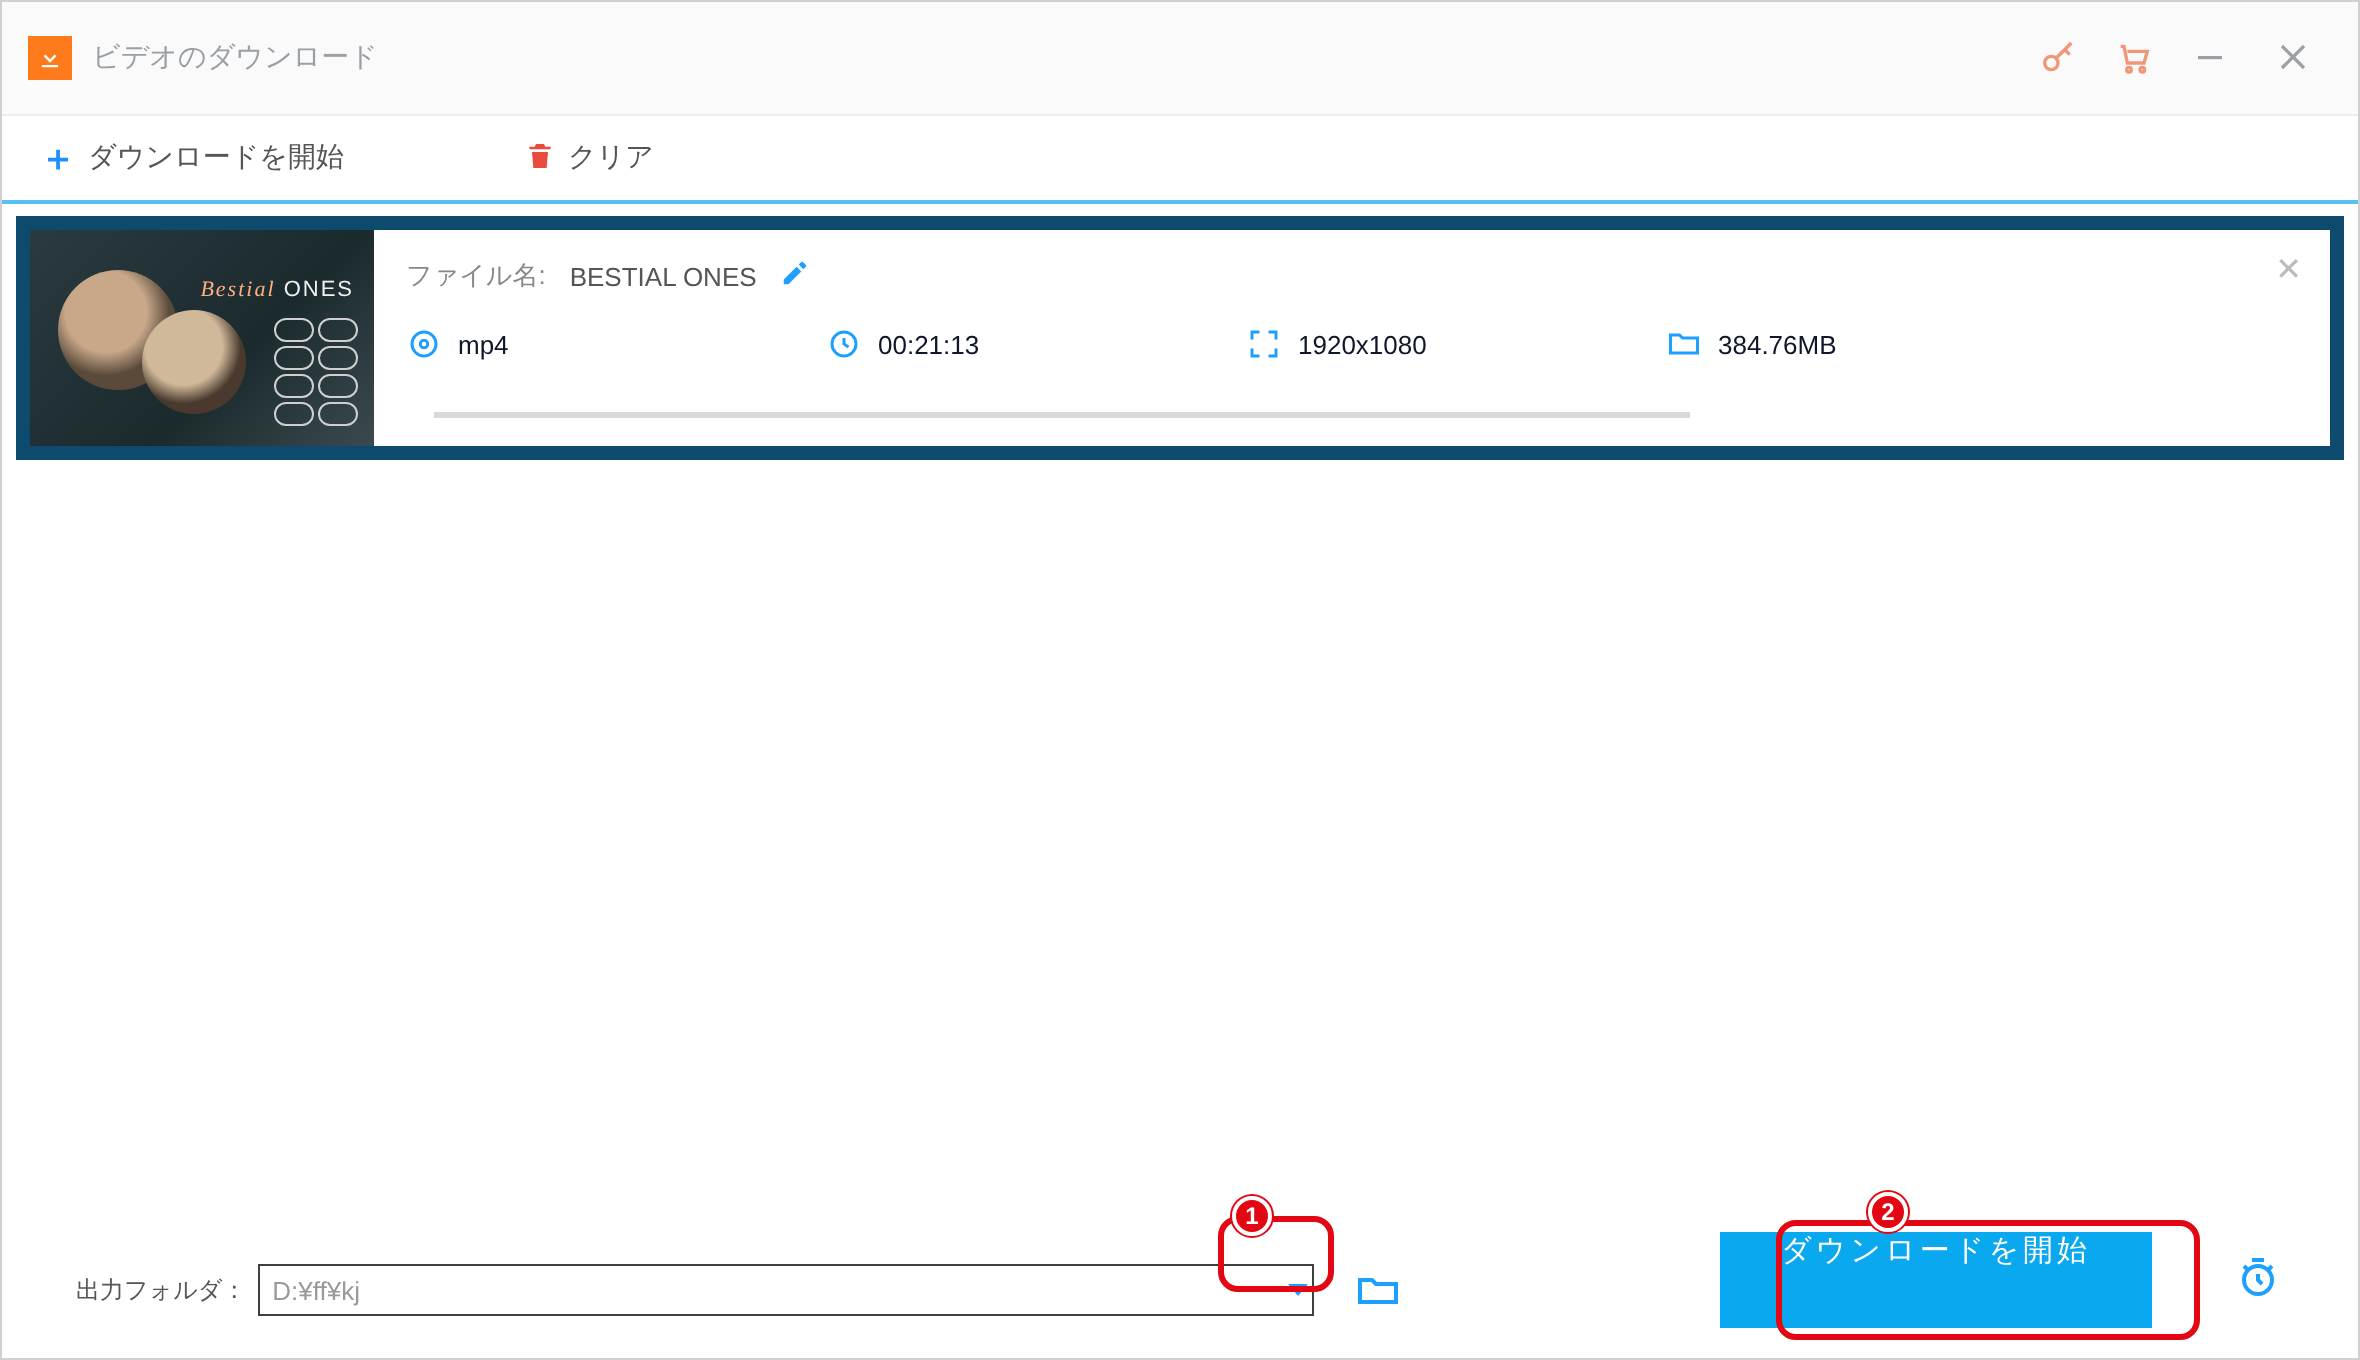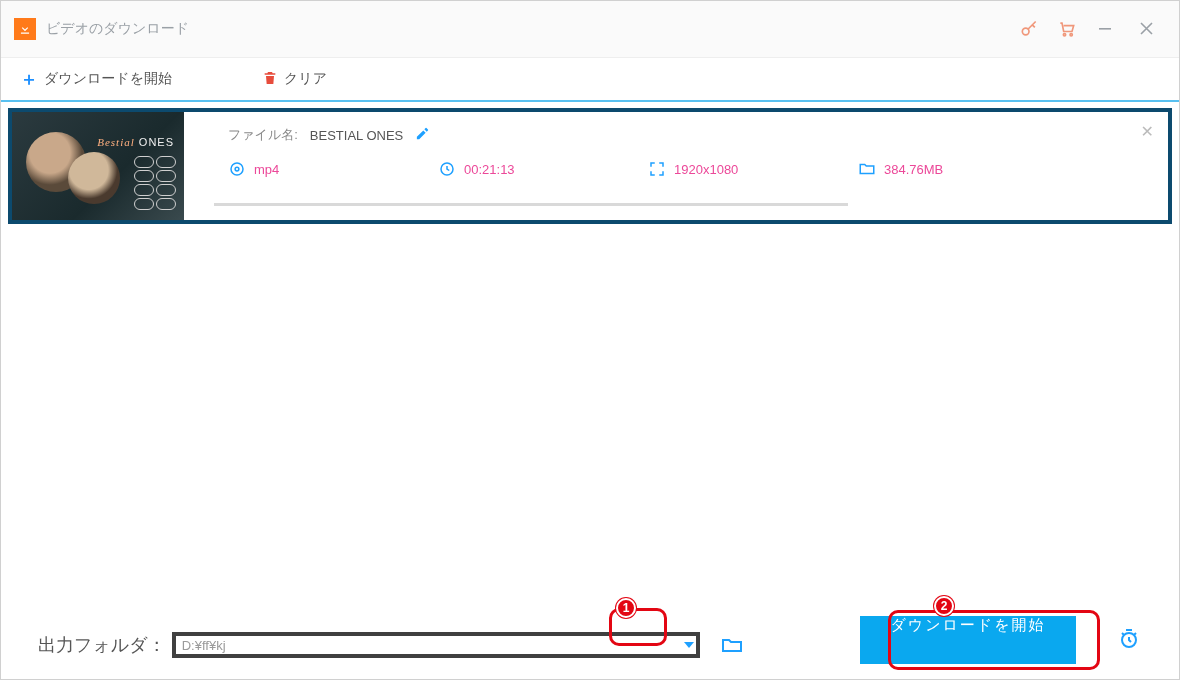--- a/index.html
+++ b/index.html
@@ -59,21 +59,21 @@
     display: flex; align-items: center; gap: 6px;
     color: #555; cursor: pointer; font-size: 14px;
   }
   .tool-btn .plus { color: #1e90ff; font-size: 18px; font-weight: bold; line-height: 1; }
   .tool-btn .trash { color: #e74c3c; }
 
   
   .item-card {
     margin: 6px 8px 0 8px;
     display: flex;
-    border: 4px solid #0c4a6e;
+    border: 7px solid #0c4a6e;
     background: #fff;
     position: relative;
   }
   .thumb {
     width: 172px; height: 108px;
     background: linear-gradient(135deg,#2b3a3f 0%, #1a2a2d 60%, #3a4a4e 100%);
     position: relative; flex-shrink: 0;
     overflow: hidden;
   }
   .thumb::before {
@@ -98,29 +98,29 @@
   .thumb-title .bes { color:#ffb080; font-style: italic; font-family: serif;}
   .laurels {
     position:absolute; right:4px; top:44px; width:46px;
     display:flex; flex-wrap:wrap; gap:2px;
   }
   .laurel {
     width:20px; height:12px; border:1px solid #cfcfcf; border-radius:10px;
     font-size:4px;
   }
 
-  .item-body { flex: 1; padding: 14px 20px 10px 44px; position: relative; }
+  .item-body { flex: 1; padding: 14px 20px 10px 16px; position: relative; }
   .filename-row { display: flex; align-items: center; gap: 12px; color:#666; font-size:13px;}
   .filename-label { color:#888; }
   .filename { color:#555; }
   .edit-icon { color:#1ea0ff; cursor:pointer; }
 
   .meta-row {
     display: flex; align-items: center; gap: 90px;
-    margin-top: 16px; color:#ec4899;
+    margin-top: 16px; color:#0f172a;
   }
   .meta { display: flex; align-items: center; gap: 8px; min-width:120px;}
   .meta svg { color:#1ea0ff; }
 
   .progress-track {
     position: absolute;
     left: 30px; right: 320px; bottom: 14px;
     height: 3px; background: #d9d9d9;
   }
 
@@ -130,25 +130,25 @@
   }
 
   
   .bottombar {
     position: absolute;
     left: 0; right: 0; bottom: 0;
     height: 70px;
     display: flex; align-items: center;
     padding: 0 28px 0 38px;
   }
-  .out-label { color:#555; font-size:18px; margin-right: 6px; white-space: nowrap; }
+  .out-label { color:#555; font-size:12px; margin-right: 6px; white-space: nowrap; }
   .path-box {
     position: relative;
     width: 528px; height: 26px;
-    border: 4px solid #404040;
+    border: 1px solid #404040;
     display: flex; align-items: center;
     padding: 0 22px 0 6px;
     font-size: 13px; color: #9a9a9a;
     background:#fff;
   }
   .path-drop {
     position: absolute; right: 2px; top: 50%; transform: translateY(-50%);
     width: 0; height: 0;
     border-left: 5px solid transparent;
     border-right: 5px solid transparent;

